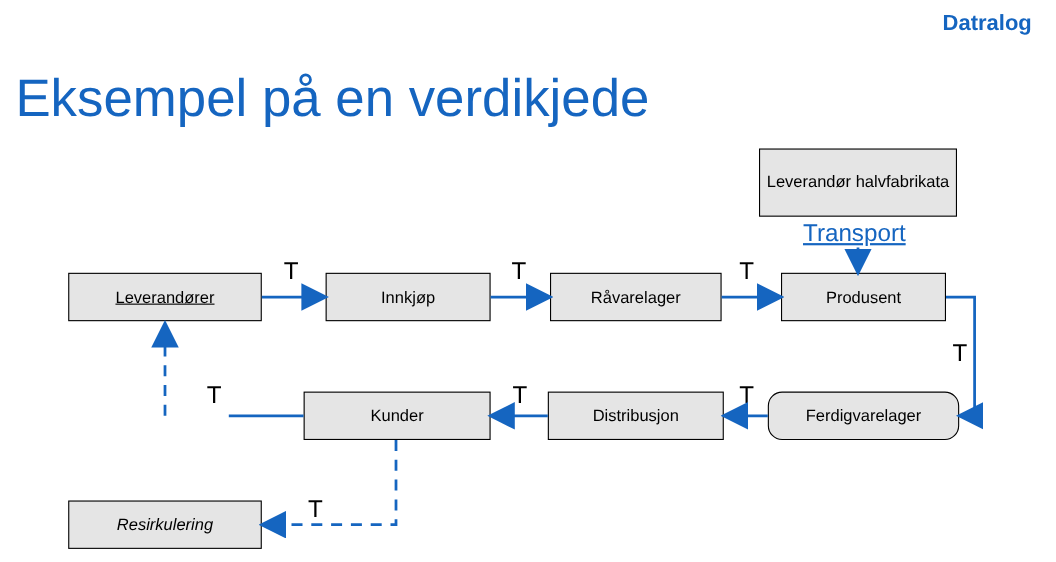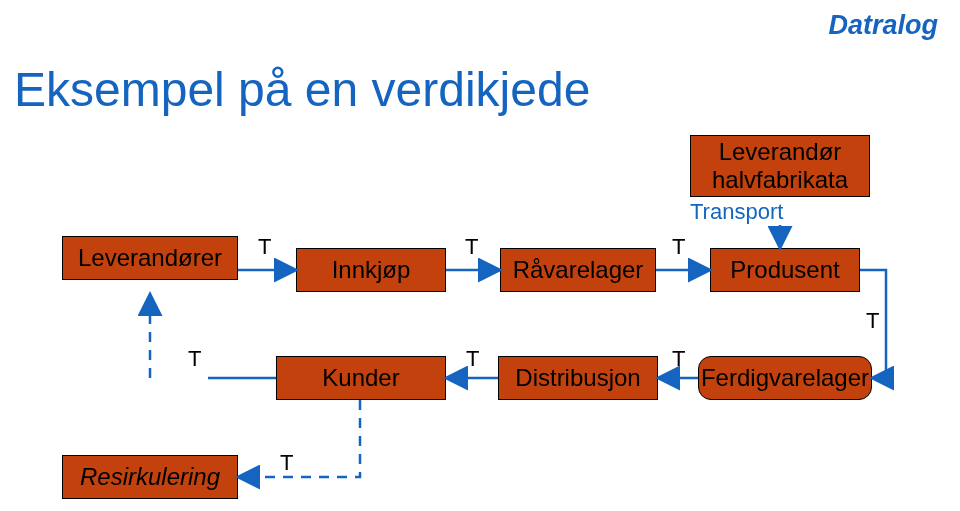--- a/index.html
+++ b/index.html
@@ -14,40 +14,39 @@
   .stage {
     position: relative;
     width: 960px;
     height: 511px;
   }
   .brand {
     position: absolute;
     top: 10px;
     right: 22px;
     color: #1565c0;
-    font-size: 27px;
+    font-size: 20px;
     font-weight: 700;
-    font-style: italic;
   }
   .title {
     position: absolute;
     top: 62px;
     left: 14px;
     font-size: 48px;
     color: #1565c0;
     font-weight: 400;
   }
   .box {
     position: absolute;
     border: 1.5px solid #000;
-    background: #c2410c;
+    background: #e5e5e5;
     display: flex;
     align-items: center;
     justify-content: center;
-    font-size: 24px;
+    font-size: 15px;
     color: #000;
     text-align: center;
     box-sizing: border-box;
   }
   .transport-label {
     position: absolute;
     color: #1565c0;
     font-size: 22px;
   }
   .t-label {
@@ -70,23 +69,23 @@
 </head>
 <body>
 <div class="stage">
 
   <div class="brand">Datralog</div>
 
   <div class="title">Eksempel på en verdikjede</div>
 
   <div class="box" style="left:690px; top:135px; width:180px; height:62px; line-height:1.15;">Leverandør halvfabrikata</div>
 
-  <div class="transport-label" style="left:690px; top:199px;">Transport</div>
+  <div class="transport-label" style="left:730px; top:199px;text-decoration:underline;">Transport</div>
 
-  <div class="box" style="left:62px;  top:236px; width:176px; height:44px;">Leverandører</div>
+  <div class="box" style="left:62px;  top:248px; width:176px; height:44px;text-decoration:underline;">Leverandører</div>
   <div class="box" style="left:296px; top:248px; width:150px; height:44px;">Innkjøp</div>
   <div class="box" style="left:710px; top:248px; width:150px; height:44px;">Produsent</div>
   <div class="box" style="left:500px; top:248px; width:156px; height:44px;">Råvarelager</div>
 
   <div class="t-label" style="left:258px; top:234px;">T</div>
   <div class="t-label" style="left:465px; top:234px;">T</div>
   <div class="t-label" style="left:672px; top:234px;">T</div>
 
   <div class="t-label" style="left:866px; top:308px;">T</div>
 

